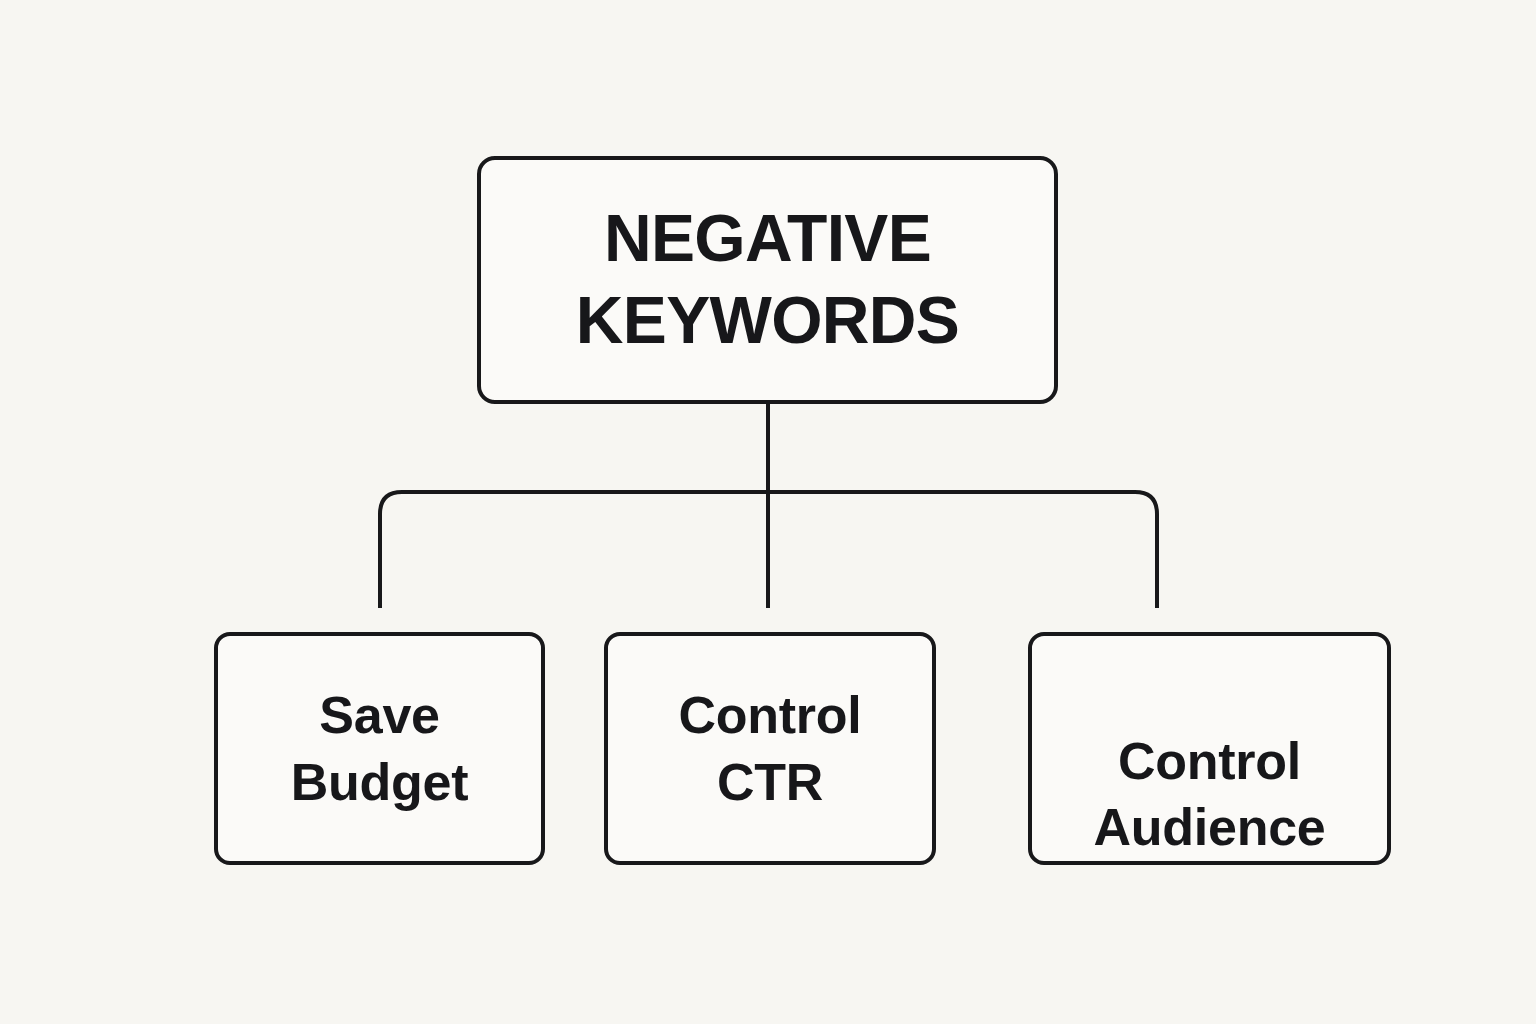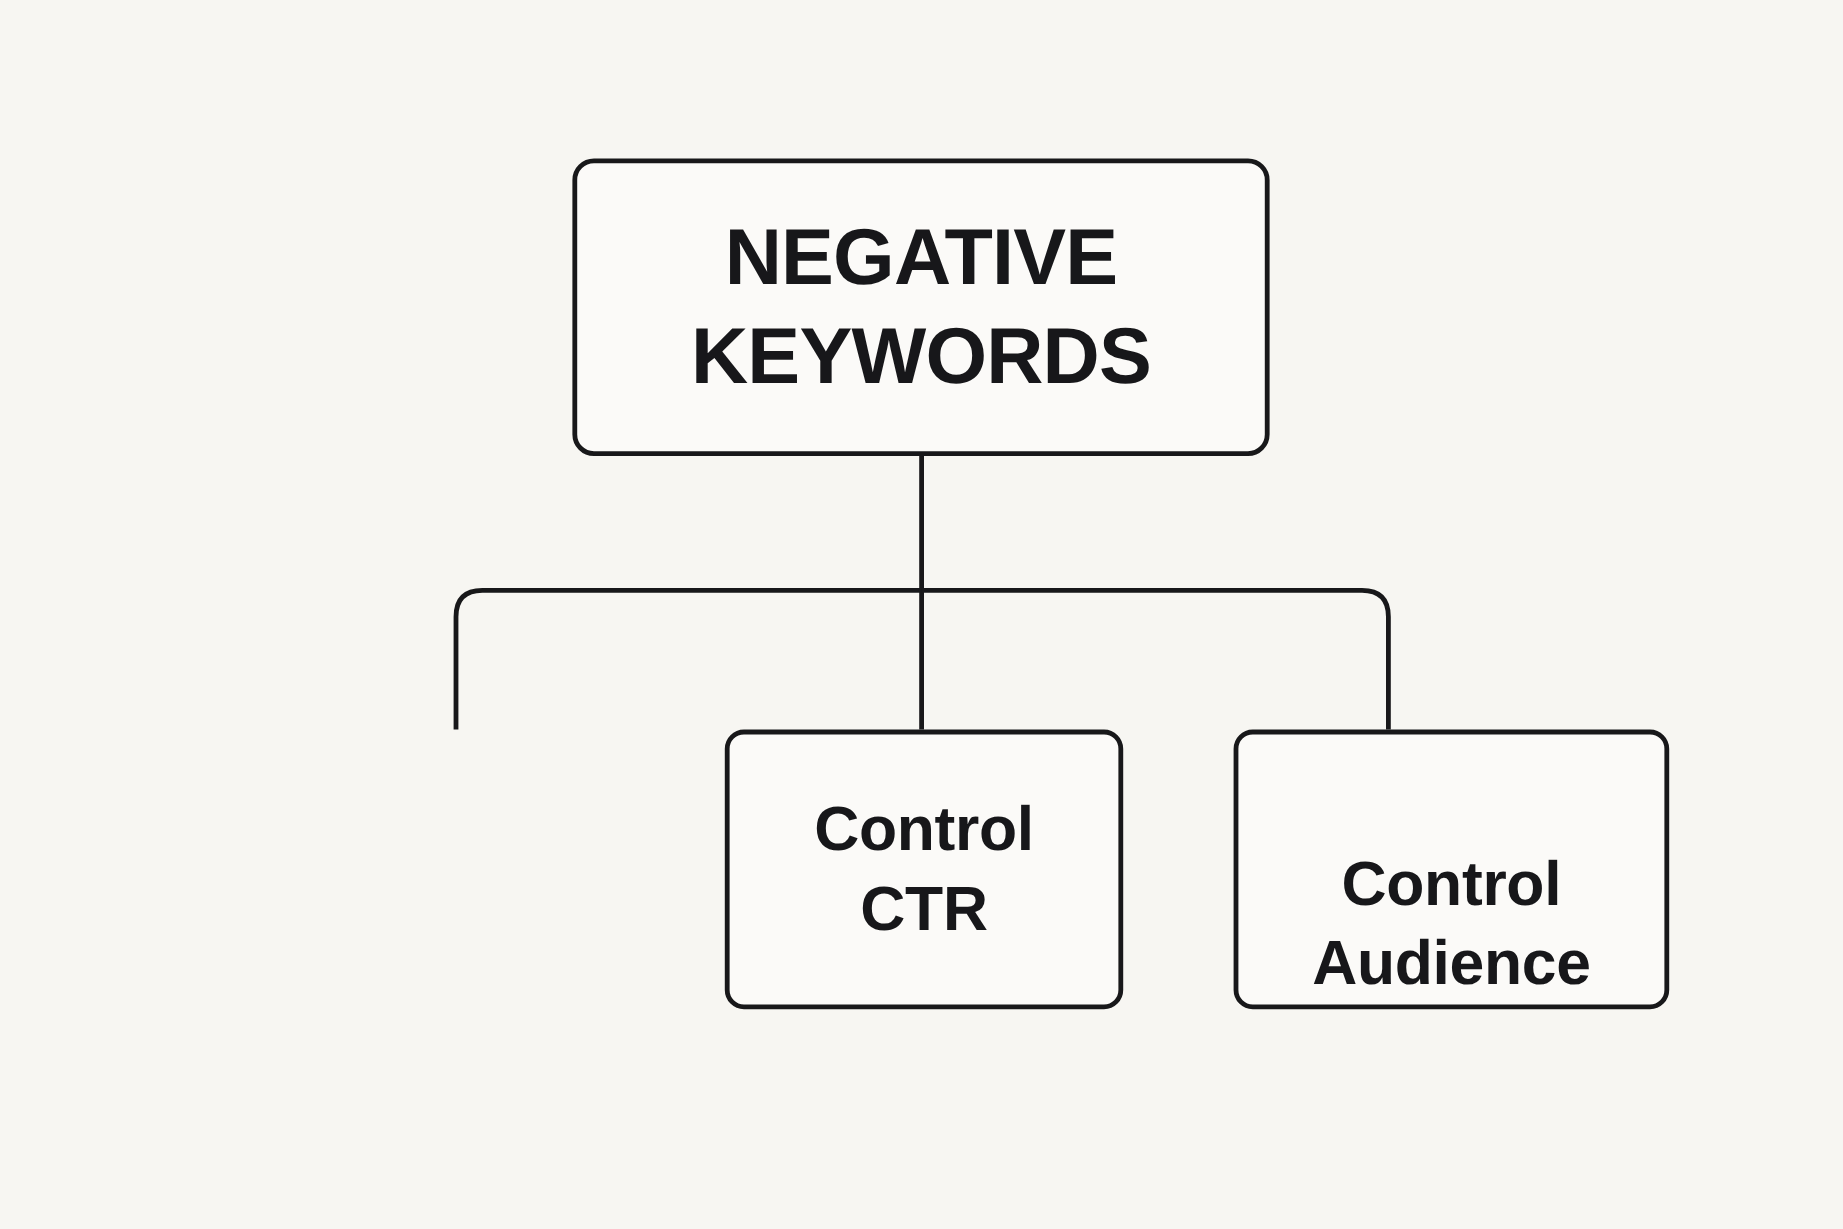--- a/index.html
+++ b/index.html
@@ -35,20 +35,21 @@
     position: absolute;
     z-index: 2;
     box-sizing: border-box;
     background: #fbfaf8;
     border: 4px solid #18181a;
     border-radius: 16px;
     display: flex;
     align-items: center;
     justify-content: center;
     text-align: center;
+    margin-top: 24px;
   }
 
   .node-label {
     color: #17171a;
     line-height: 1.12;
     letter-spacing: -0.005em;
     white-space: pre-line;
   }
 
   
@@ -95,20 +96,24 @@
 
       <path d="M 768 492 L 1135 492 Q 1157 492 1157 514 L 1157 608"></path>
     </g>
   </svg>
 
   <div class="node" id="node-root">
     <span class="node-label">NEGATIVE
 KEYWORDS</span>
   </div>
 
+  <div class="node node-child" id="node-child-0">
+    <span class="node-label">Save
+Budget</span>
+  </div>
 
   <div class="node node-child" id="node-child-1">
     <span class="node-label">Control
 CTR</span>
   </div>
 
   <div class="node node-child" id="node-child-2">
     <span class="node-label">Control
 Audience</span>
   </div>

